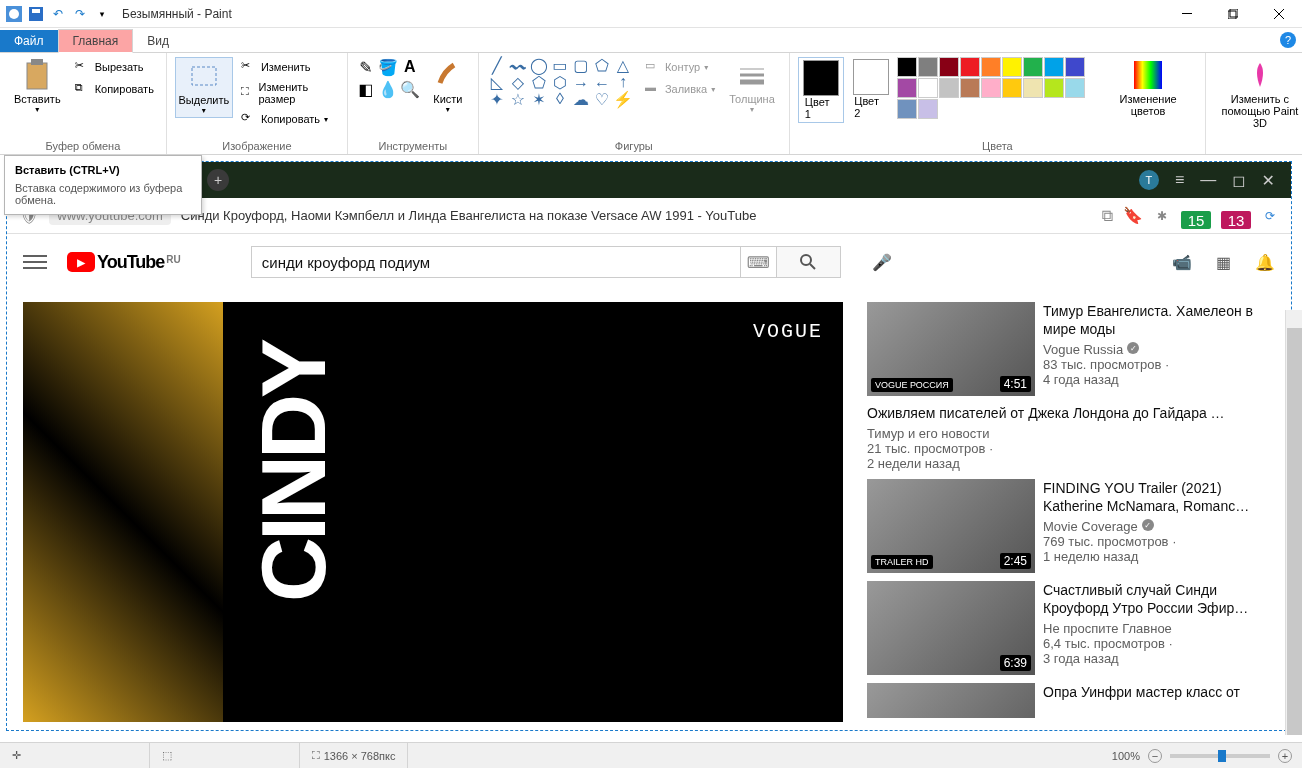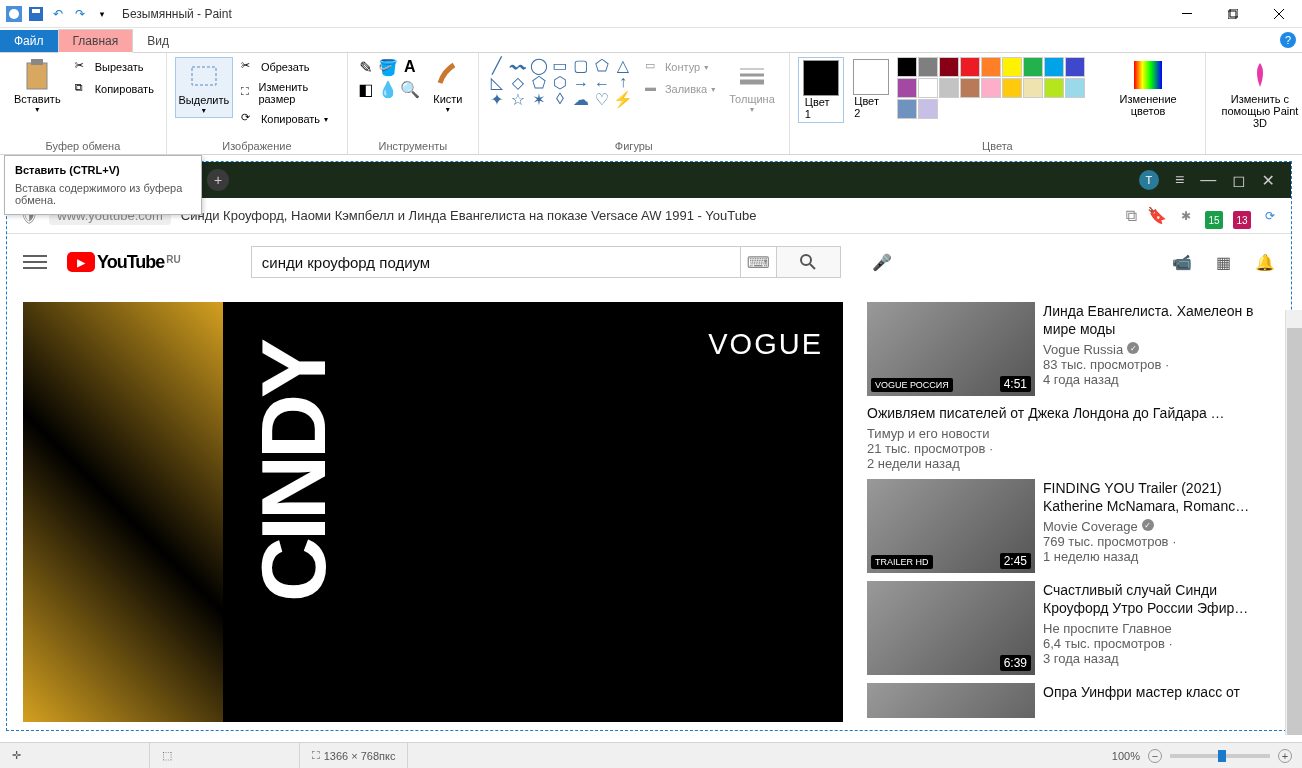--- a/index.html
+++ b/index.html
@@ -37,38 +37,38 @@
 .pasted{position:absolute;left:6px;top:6px;width:1286px;border:1px dashed #1979ca;}
 .browser-tabstrip{height:36px;background:#1a2b1a;display:flex;align-items:center;padding-left:200px;gap:8px;}
 .newtab-circle{width:22px;height:22px;border-radius:50%;background:#3a3a3a;color:#ccc;display:flex;align-items:center;justify-content:center;font-size:14px;}
 .tabstrip-right{margin-left:auto;display:flex;gap:16px;padding-right:16px;color:#ccc;align-items:center;}
 .user-badge{width:20px;height:20px;border-radius:50%;background:#2a7a9a;color:#fff;font-size:11px;display:flex;align-items:center;justify-content:center;}
 .addrbar{height:36px;background:#fff;display:flex;align-items:center;padding:0 12px;gap:10px;border-bottom:1px solid #e0e0e0;}
 .addr-url{color:#888;font-size:13px;}
 .addr-title{color:#333;font-size:13px;flex:1;white-space:nowrap;overflow:hidden;}
 .ext-icons{display:flex;gap:10px;align-items:center;}
 .ext-icon{width:18px;height:18px;display:flex;align-items:center;justify-content:center;font-size:12px;}
-.cal-icon{width:18px;height:18px;background:#1a9e4a;color:#fff;font-size:10px;display:flex;align-items:center;justify-content:center;border-radius:2px;margin-top:9px;}
+.cal-icon{width:30px;height:18px;background:#1a9e4a;color:#fff;font-size:15px;display:flex;align-items:center;justify-content:center;border-radius:2px;margin-top:9px;}
 .cal-icon.red{background:#be185d;}
 .yt-header{height:56px;display:flex;align-items:center;padding:0 16px;gap:20px;}
 .hamburger{width:24px;height:24px;display:flex;flex-direction:column;justify-content:center;gap:4px;}
 .hamburger span{height:2px;background:#606060;}
 .yt-logo{display:flex;align-items:center;gap:2px;font-weight:bold;}
 .yt-logo .play{width:28px;height:20px;background:#ff0000;border-radius:5px;display:flex;align-items:center;justify-content:center;color:#fff;font-size:10px;}
 .yt-logo .txt{font-size:18px;letter-spacing:-1px;}
 .yt-logo .ru{font-size:10px;color:#777;align-self:flex-start;margin-top:2px;}
 .searchbox{flex:0 0 590px;display:flex;margin-left:50px;}
 .searchbox input{flex:1;height:32px;border:1px solid #ccc;padding:0 10px;font-size:15px;color:#111;}
 .searchbox .kbd{width:36px;border:1px solid #ccc;border-left:0;display:flex;align-items:center;justify-content:center;color:#888;}
 .searchbox .sbtn{width:64px;border:1px solid #ccc;border-left:0;background:#f8f8f8;display:flex;align-items:center;justify-content:center;color:#555;}
 .mic{margin-left:12px;color:#333;}
 .yt-right{margin-left:auto;display:flex;gap:24px;color:#606060;}
 .yt-body{display:flex;padding:12px 16px;gap:24px;height:440px;}
 .video-player{width:820px;height:420px;background:#000;position:relative;flex-shrink:0;}
-.video-player .vogue{position:absolute;right:20px;top:18px;color:#fff;font-family:Liberation Sans, sans-serif;font-size:29px;letter-spacing:2px;margin-top:8px;}
+.video-player .vogue{position:absolute;right:20px;top:18px;color:#fff;font-family:Liberation Mono, monospace;font-size:20px;letter-spacing:2px;}
 .video-player .cindy{position:absolute;left:220px;top:40px;color:#fff;font-size:90px;font-weight:900;writing-mode:vertical-rl;transform:rotate(180deg);letter-spacing:-4px;}
 .video-player .runway{position:absolute;left:0;top:0;width:200px;height:100%;background:linear-gradient(45deg,#d4a020,#000,#d4a020);}
 .video-player .model{position:absolute;left:340px;top:40px;width:280px;height:380px;background:linear-gradient(#8a6a4a 0 30%,#000 30% 35%,repeating-linear-gradient(45deg,#fff 0 8px,#000 8px 16px));border-radius:50% 50% 0 0/20% 20% 0 0;}
 .sidebar-videos{flex:1;display:flex;flex-direction:column;gap:8px;overflow:hidden;}
 .vid-item{display:flex;gap:8px;}
 .thumb{width:168px;height:94px;background:linear-gradient(135deg,#999,#555);position:relative;flex-shrink:0;}
 .thumb .dur{position:absolute;right:4px;bottom:4px;background:#000;color:#fff;font-size:12px;padding:1px 4px;border-radius:2px;}
 .thumb .badge{position:absolute;left:4px;bottom:4px;background:#000;color:#fff;font-size:9px;padding:2px 4px;border-radius:2px;text-align:center;}
 .vid-meta{flex:1;font-size:13px;}
 .vid-title{font-size:14px;font-weight:500;color:#0f0f0f;line-height:1.3;margin-bottom:4px;max-height:36px;overflow:hidden;}
@@ -168,21 +168,21 @@
             <svg width="28" height="22">
               <rect x="2" y="2" width="24" height="18" fill="none" stroke="#5a8ac6" stroke-dasharray="3,2"></rect>
             </svg>
           </span>
         <span>Выделить</span>
         <span style="font-size:8px;">▾</span>
       </div>
       <div style="display:flex;flex-direction:column;gap:2px;">
         <div class="smbtn">
             <span class="ico">✂</span>
-            <span>Обрезать</span>
+            <span>Изменить</span>
           </div>
         <div class="smbtn">
             <span class="ico">⛶</span>
             <span>Изменить размер</span>
           </div>
         <div class="smbtn">
             <span class="ico">⟳</span>
             <span>Копировать</span>
             <span style="font-size:8px;">▾</span>
           </div>
@@ -398,21 +398,21 @@
         <div class="model"></div>
         <div class="vogue">VOGUE</div>
       </div>
       <div class="sidebar-videos" id="related-videos">
           <div class="vid-item">
             <div class="thumb">
     <div class="badge">VOGUE РОССИЯ</div>
     <div class="dur">4:51</div>
   </div>
   <div class="vid-meta">
-    <div class="vid-title">Линда Евангелиста. Хамелеон в мире моды</div>
+    <div class="vid-title">Тимур Евангелиста. Хамелеон в мире моды</div>
     <div class="vid-chan">Vogue Russia <span class="verified">✓</span></div>
     <div class="vid-stats">83 тыс. просмотров ·</div>
     <div class="vid-stats">4 года назад</div>
   </div>
           </div>
           <div class="vid-item">
   <div class="vid-meta">
     <div class="vid-title">Оживляем писателей от Джека Лондона до Гайдара …</div>
     <div class="vid-chan">Тимур и его новости</div>
     <div class="vid-stats">21 тыс. просмотров ·</div>

